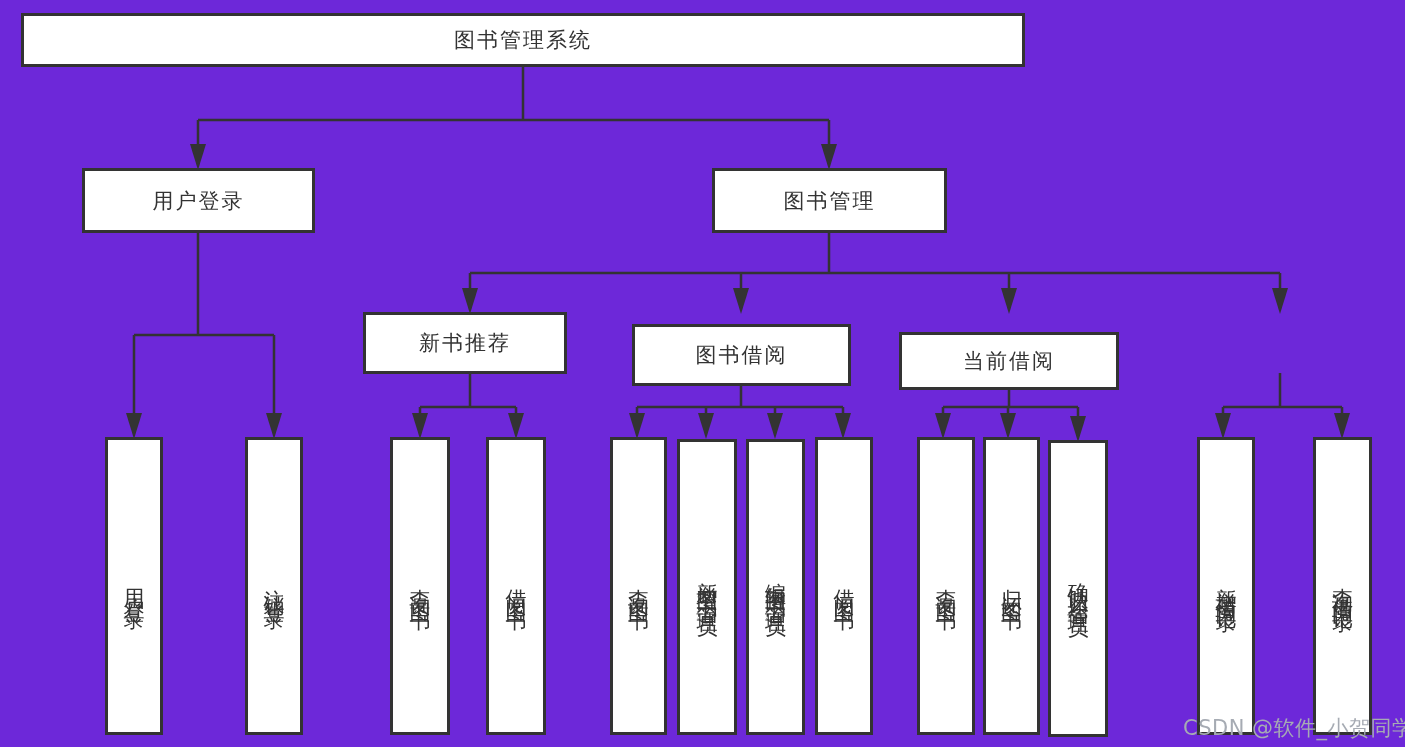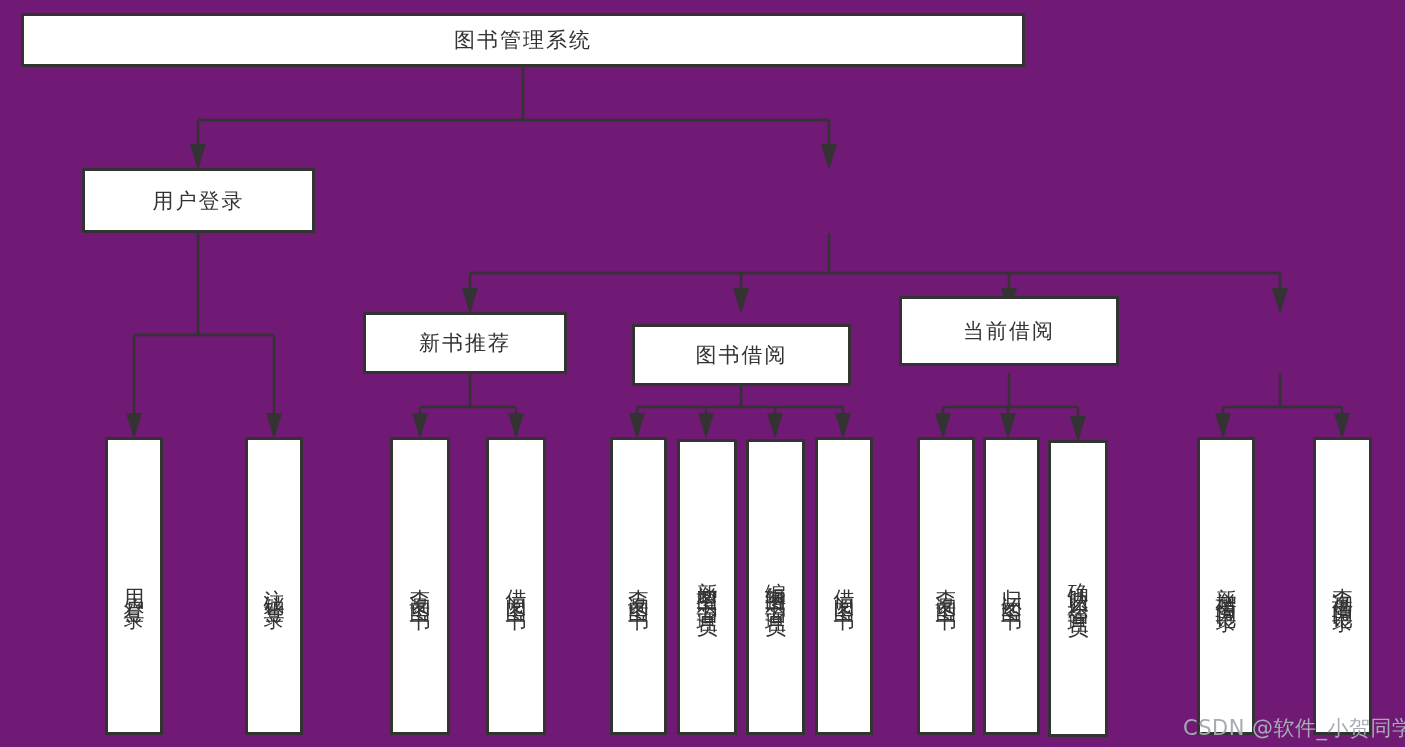--- a/index.html
+++ b/index.html
@@ -1,21 +1,21 @@
 <!DOCTYPE html>
 <html><head>
 <meta charset="utf-8">
 <style>
   * { margin: 0; padding: 0; box-sizing: border-box; }
   html, body { background: #ffffff; }
   .canvas {
     position: relative;
     width: 1405px;
     height: 747px;
-    background: #701a75;
+    background: #6d28d9;
     overflow: hidden;
     font-family: "DejaVu Sans", "Liberation Sans", sans-serif;
     color: #333333;
   }
   .connectors {
     position: absolute;
     left: 0; top: 0;
     width: 1405px; height: 747px;
   }
   .node {
@@ -96,28 +96,31 @@
     </g>
   </svg>
 
   <div class="node" style="left:21px; top:13px; width:1004px; height:54px;">
     <span class="h-label">图书管理系统</span>
   </div>
 
   <div class="node" style="left:82px; top:168px; width:233px; height:65px;">
     <span class="h-label">用户登录</span>
   </div>
+  <div class="node" style="left:712px; top:168px; width:235px; height:65px;">
+    <span class="h-label">图书管理</span>
+  </div>
 
   <div class="node" style="left:363px; top:312px; width:204px; height:62px;">
     <span class="h-label">新书推荐</span>
   </div>
   <div class="node" style="left:632px; top:312px; width:219px; height:62px;margin-top:12px;">
     <span class="h-label">图书借阅</span>
   </div>
-  <div class="node" style="left:899px; top:296px; width:220px; height:70px;">
+  <div class="node" style="left:899px; top:332px; width:220px; height:58px;">
     <span class="h-label">当前借阅</span>
   </div>
 
   <div class="node" style="left:105px; top:437px; width:58px; height:298px;">
     <span class="v-label">用户登录</span>
   </div>
   <div class="node" style="left:245px; top:437px; width:58px; height:298px;">
     <span class="v-label">注销登录</span>
   </div>
 

